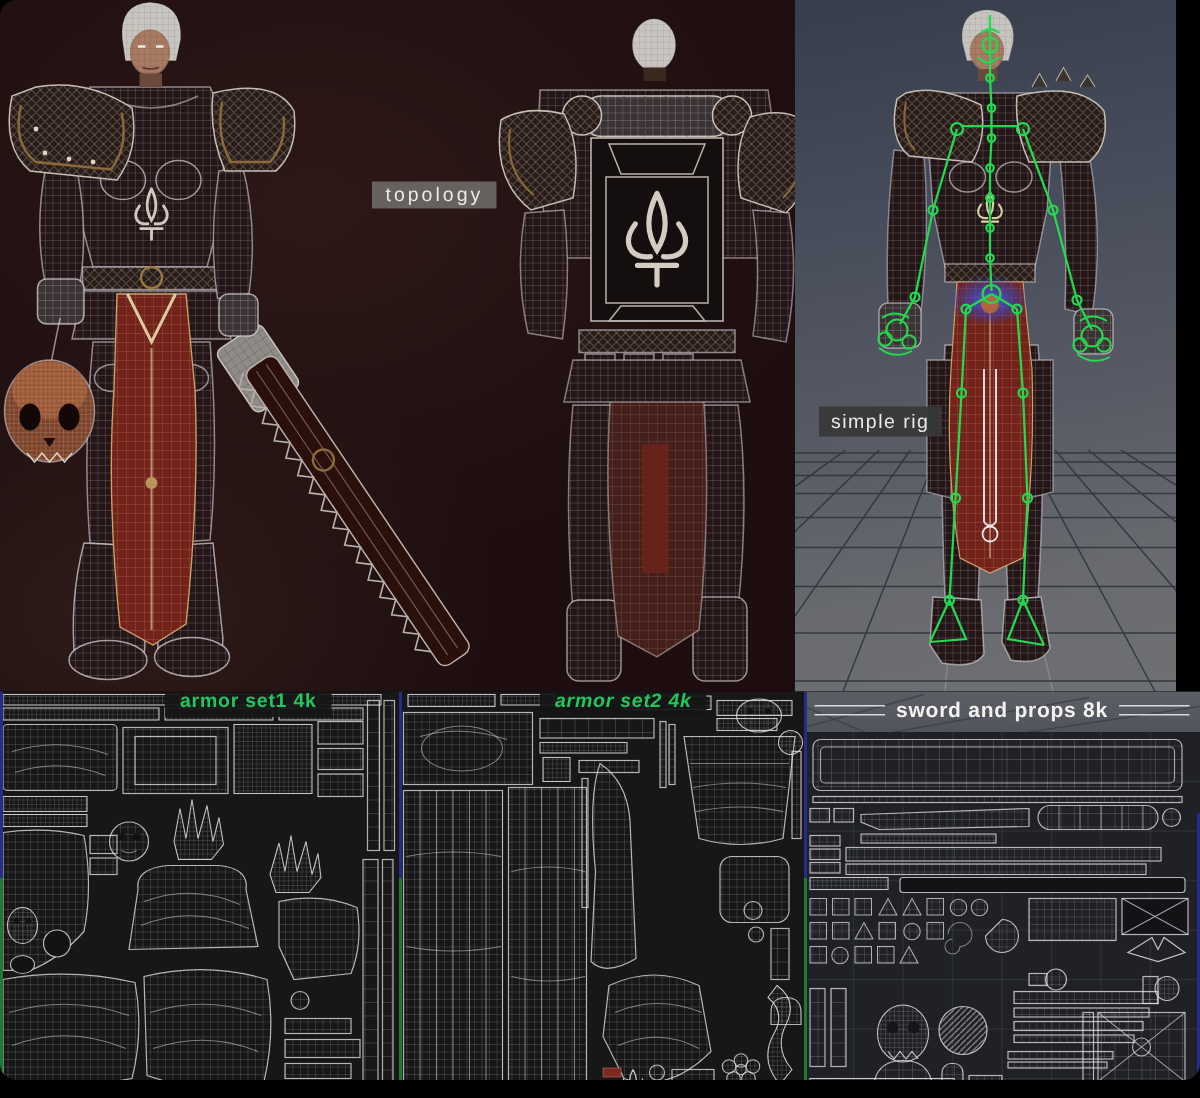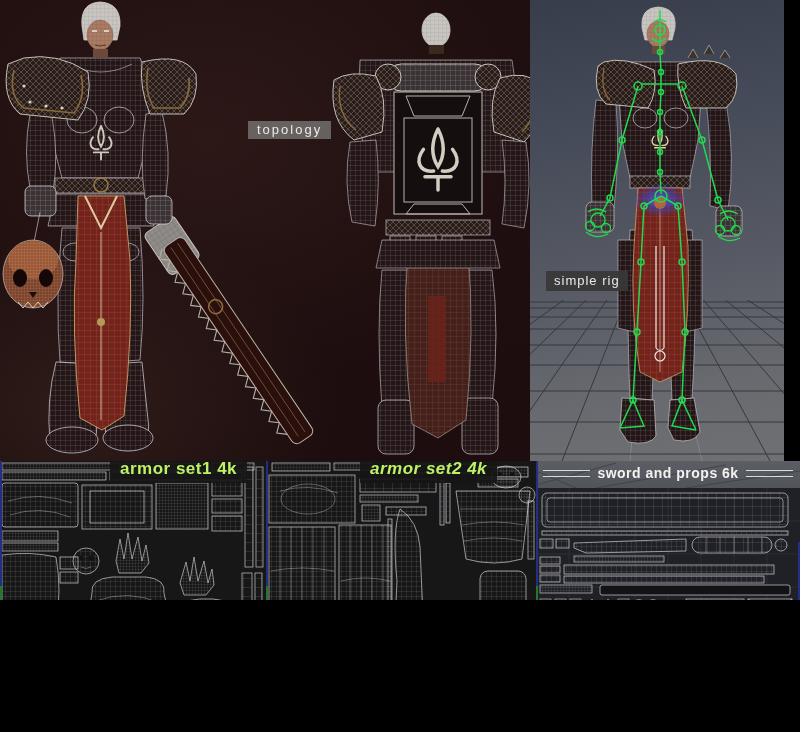--- a/index.html
+++ b/index.html
@@ -1,17 +1,17 @@
 <!DOCTYPE html>
 <html><head>
 <meta charset="utf-8">
 <style>
   html,body{margin:0;padding:0;background:#000;}
-  .stage{position:relative;width:800px;height:600px;background:#000;overflow:hidden;
-         font-family:"Liberation Sans",sans-serif;}
+  .stage{position:relative;width:800px;height:720px;background:#000;overflow:hidden;
+         font-family:"Liberation Sans",sans-serif;border-radius:11px;}
   
   .render-panel{position:absolute;left:0;top:0;width:546px;height:461px;overflow:hidden;
     background:
       radial-gradient(ellipse 420px 300px at 16% 88%, #2f1c1a 0%, rgba(47,28,26,0) 60%),
       radial-gradient(ellipse 520px 380px at 38% 30%, #2c1817 0%, rgba(44,24,23,0) 65%),
       linear-gradient(180deg,#200f10 0%,#1d0d0e 100%);}
   .viewport-panel{position:absolute;left:530px;top:0;width:254px;height:461px;overflow:hidden;
     background:linear-gradient(170deg,#383d4c 0%,#474c5a 30%,#575a64 58%,#686a6f 82%,#6e7073 100%);}
   .fig{position:absolute;top:0;}
   
@@ -21,22 +21,22 @@
   .tag-rig{left:16px;top:271px;background:rgba(56,56,56,.94);
       font-size:13px;letter-spacing:1px;padding:2px 8px 3px;}
   
   .uv-panel{position:absolute;top:461px;height:271px;overflow:hidden;background:#171717;}
   .uv1{left:0;width:266px;}
   .uv2{left:266px;width:270px;font-style:italic;}
   .uv3{left:536px;width:264px;background:#1f2126;}
   .uv-panel::before{content:"";position:absolute;left:0;top:0;width:2px;height:100%;z-index:6;
       background:linear-gradient(#232e86 0 46%, #1e7a30 46% 100%);}
   .uv3::after{content:"";position:absolute;right:0;top:30%;width:2px;height:70%;background:#232e86;z-index:6;}
-  .uv-tag{position:absolute;top:-4px;background:rgba(22,22,22,.93);color:#bef264;
-      font-size:17px;font-weight:bold;letter-spacing:.5px;padding:2px 10px 4px;z-index:5;}
+  .uv-tag{position:absolute;top:-4px;background:rgba(22,22,22,.93);color:#22c55e;
+      font-size:13px;font-weight:bold;letter-spacing:.5px;padding:2px 10px 4px;z-index:5;}
   .uv1 .uv-tag{left:110px;}
   .uv2 .uv-tag{left:94px;}
   .uv3-strip{position:absolute;left:0;top:0;width:264px;height:27px;
       background:linear-gradient(#5b5e65,#51545a);z-index:4;}
   .uv3-labelrow{position:absolute;left:0;top:4px;width:264px;display:flex;align-items:center;z-index:5;}
   .uv3-labelrow .rule{flex:1;height:5px;border-top:1px solid #d9d9db;border-bottom:1px solid #d9d9db;margin:0 7px;}
   .uv3-labelrow .lbl{color:#f4f2f0;font-size:14px;font-weight:bold;letter-spacing:.5px;}
   .axis-red{position:absolute;left:0;top:727px;width:800px;height:2px;background:#7a150e;z-index:7;}
   .axis-blue{position:absolute;left:0;top:729px;width:800px;height:3px;background:#202b8e;z-index:7;}
   svg{display:block;}
@@ -526,20 +526,20 @@
         <path d="M196,214 L254,260 M254,214 L196,260" stroke="rgba(222,220,226,.65)" stroke-width=".7"></path>
         <circle cx="225" cy="237" r="6" fill="none" stroke="rgba(222,220,226,.75)" stroke-width=".8"></circle>
         <rect class="isl" x="186" y="214" width="7" height="46"></rect>
         <rect class="isl3" x="4" y="258" width="96" height="7"></rect>
         <rect class="isl" x="110" y="256" width="22" height="10"></rect>
       </g>
       <rect x="0" y="266" width="176" height="2" fill="#7a150e"></rect>
     </svg>
     <div class="uv3-labelrow">
       <div class="rule"></div>
-      <div class="lbl">sword and props 6k</div>
+      <div class="lbl">sword and props 8k</div>
       <div class="rule"></div>
     </div>
   </div>
 
   <div class="axis-red"></div>
   <div class="axis-blue"></div>
 </div>
 
 </body></html>

